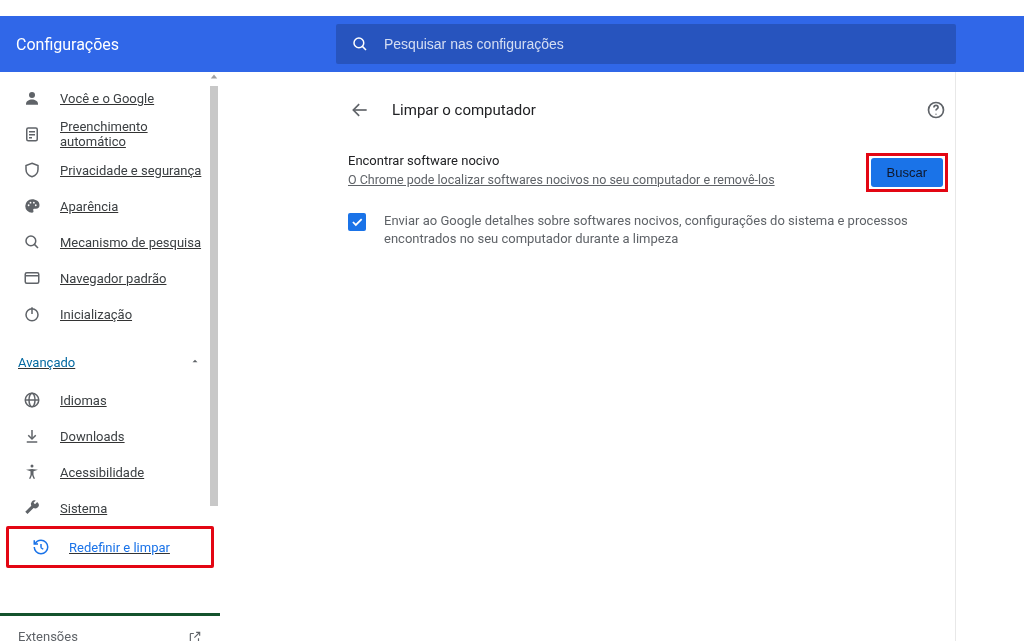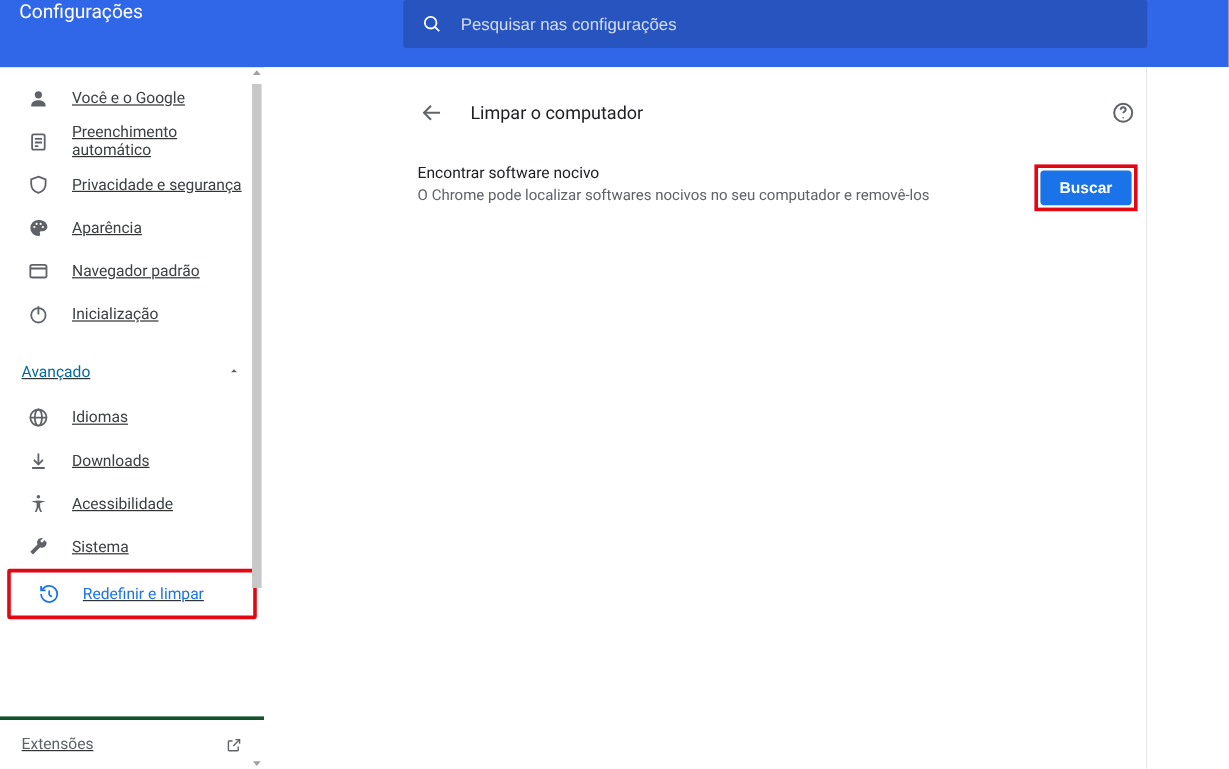--- a/index.html
+++ b/index.html
@@ -11,22 +11,24 @@
     height: 641px;
     overflow: hidden;
     background: #fff;
   }
 
   
   .header {
     height: 56px;
     background: #3067e8;
     display: flex;
+    align-items: center;
     padding: 0 16px;
     color: #fff;
+    margin-top: 16px;
   }
   .header-title {
     font-size: 16px;
     font-weight: 400;
     width: 320px;
   }
   .search-bar {
     flex: 1;
     max-width: 620px;
     height: 40px;
@@ -138,26 +140,26 @@
   .panel-head .back { width:24px;height:24px; display:flex;align-items:center;justify-content:center; color:#5f6368; cursor:pointer; margin-right:20px;}
   .panel-head .title { flex:1; font-size:15px; color:#202124;}
   .panel-head .help { width:24px;height:24px; display:flex;align-items:center;justify-content:center; color:#5f6368; cursor:pointer;}
 
   .section-row {
     display:flex; align-items:flex-start;
     padding: 14px 0 10px 0;
   }
   .section-row .texts { flex:1; }
   .section-row .texts .heading { font-size:13px; color:#202124; margin-bottom:4px;}
-  .section-row .texts .sub { font-size:12.5px; color:#5f6368; }
+  .section-row .texts .sub { font-size:12.5px; color:#5f6368;text-decoration:underline; }
 
   .btn-primary {
-    background:#1a73e8; color:#ffffff; border:none;
+    background:#1a73e8; color:#0f172a; border:none;
     font-size:13px; padding:7px 16px; border-radius:3px; cursor:pointer;
-    font-weight:700;
+    font-weight:400;
   }
   .btn-hl { border:3px solid #e30613; padding:2px; display:inline-block;}
 
   .checkbox-row {
     display:flex; align-items:flex-start;
     padding: 10px 0;
   }
   .checkbox-row .cb {
     width:18px;height:18px; flex:0 0 18px; margin-right: 18px; margin-top:1px;
     background:#1a73e8; border-radius:2px; display:flex;align-items:center;justify-content:center;
@@ -226,20 +228,29 @@
               <path d="M12 3a9 9 0 100 18c1.5 0 2-1 2-2 0-.8-.5-1.2-.5-2 0-1 .8-1.5 1.8-1.5H17a5 5 0 005-5c0-4.5-4.5-7.5-10-7.5z"></path>
               <circle cx="7.5" cy="11" r="1.2" fill="#fff"></circle>
               <circle cx="10" cy="7.5" r="1.2" fill="#fff"></circle>
               <circle cx="14.5" cy="7.5" r="1.2" fill="#fff"></circle>
               <circle cx="17" cy="11" r="1.2" fill="#fff"></circle>
             </svg>
         </span>
         <span>Aparência</span>
       </div>
 
+      <div class="sb-item">
+        <span class="icon">
+          <svg width="18" height="18" viewBox="0 0 24 24" fill="none" stroke="#5f6368" stroke-width="2">
+              <circle cx="10.5" cy="10.5" r="6.5"></circle>
+              <line x1="20" y1="20" x2="15.2" y2="15.2"></line>
+            </svg>
+        </span>
+        <span>Mecanismo de pesquisa</span>
+      </div>
 
       <div class="sb-item">
         <span class="icon">
           <svg width="18" height="18" viewBox="0 0 24 24" fill="none" stroke="#5f6368" stroke-width="2">
               <rect x="3" y="5" width="18" height="14" rx="2"></rect>
               <line x1="3" y1="9" x2="21" y2="9"></line>
             </svg>
         </span>
         <span>Navegador padrão</span>
       </div>
@@ -371,17 +382,25 @@
           <div class="heading">Encontrar software nocivo</div>
           <div class="sub">O Chrome pode localizar softwares nocivos no seu computador e removê-los</div>
         </div>
         <div>
           <span class="btn-hl">
             <button class="btn-primary">Buscar</button>
           </span>
         </div>
       </div>
 
+      <div class="checkbox-row">
+        <div class="cb">
+          <svg width="14" height="14" viewBox="0 0 24 24" fill="none" stroke="#fff" stroke-width="3">
+              <polyline points="5 12 10 17 20 7"></polyline>
+            </svg>
+        </div>
+        <div class="lbl">Enviar ao Google detalhes sobre softwares nocivos, configurações do sistema e processos encontrados no seu computador durante a limpeza</div>
+      </div>
     </div>
 
     <div style="position:absolute; top:0; right:68px; width:1px; height:100%; background:#e8e8e8;"></div>
   </div>
 </div>
 
 </body></html>

